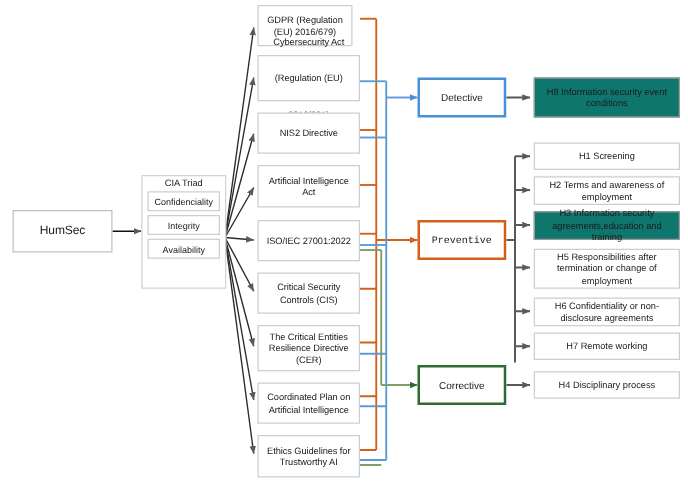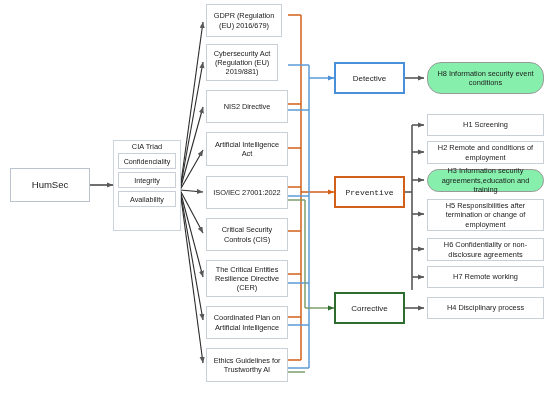--- a/index.html
+++ b/index.html
@@ -30,21 +30,21 @@
   .class-box{position:absolute;box-sizing:border-box;display:flex;align-items:center;
              justify-content:center;background:#ffffff;font-size:8px;border-width:2px;
              border-style:solid;}
   #detective{border-color:#4a90d9;}
   #preventive{border-color:#d2601a;font-family:Liberation Mono, monospace;}
   #corrective{border-color:#2e6b2e;}
 
   .ctrl{position:absolute;box-sizing:border-box;display:flex;align-items:center;
         justify-content:center;text-align:center;border:1px solid #c9cfd6;
         background:#ffffff;font-size:7.4px;line-height:9.4px;padding:1px 2px;}
-  .ctrl.hl{background:#86efac;border-color:#9a9a9a;border-radius:14px;}
+  .ctrl.hl{background:#0f766e;border-color:#9a9a9a;}
 </style>
 </head>
 <body>
 
 <div id="canvas">
 
   <svg class="wires" viewBox="0 0 550 393">
     <defs>
       <marker id="ar-dark" markerWidth="7" markerHeight="7" refX="6.2" refY="2.6" orient="auto" markerUnits="userSpaceOnUse">
         <path d="M0,0 L6.4,2.6 L0,5.2 z" fill="#595959"></path>
@@ -142,21 +142,21 @@
     <div class="cia-item">
       <span>Availability</span>
     </div>
   </div>
 
   <div class="node" style="left:206px;top:4px;width:76px;height:33px;flex-direction:column;">
     <span>GDPR (Regulation</span>
     <span>(EU) 2016/679)</span>
   </div>
 
-  <div class="node" style="left:206px;top:44px;width:72px;height:37px;flex-direction:column;">
+  <div class="node" style="left:206px;top:44px;width:82px;height:37px;flex-direction:column;gap:20px;">
     <span>Cybersecurity Act</span>
     <span>(Regulation (EU)</span>
     <span>2019/881)</span>
   </div>
 
   <div class="node" style="left:206px;top:90px;width:82px;height:33px;">
     <span>NIS2 Directive</span>
   </div>
 
   <div class="node" style="left:206px;top:132px;width:82px;height:34px;flex-direction:column;">
@@ -204,21 +204,21 @@
   <div class="ctrl hl" style="left:427px;top:62px;width:117px;height:32px;flex-direction:column;">
     <span>H8 Information security event</span>
     <span>conditions</span>
   </div>
 
   <div class="ctrl" style="left:427px;top:114px;width:117px;height:22px;">
     <span>H1 Screening</span>
   </div>
 
   <div class="ctrl" style="left:427px;top:141px;width:117px;height:23px;flex-direction:column;">
-    <span>H2 Remote and conditions of</span>
+    <span>H2 Terms and awareness of</span>
     <span>employment</span>
   </div>
 
   <div class="ctrl hl" style="left:427px;top:169px;width:117px;height:23px;flex-direction:column;">
     <span>H3  Information security</span>
     <span>agreements,education and training</span>
   </div>
 
   <div class="ctrl" style="left:427px;top:199px;width:117px;height:32px;flex-direction:column;">
     <span>H5 Responsibilities after</span>

